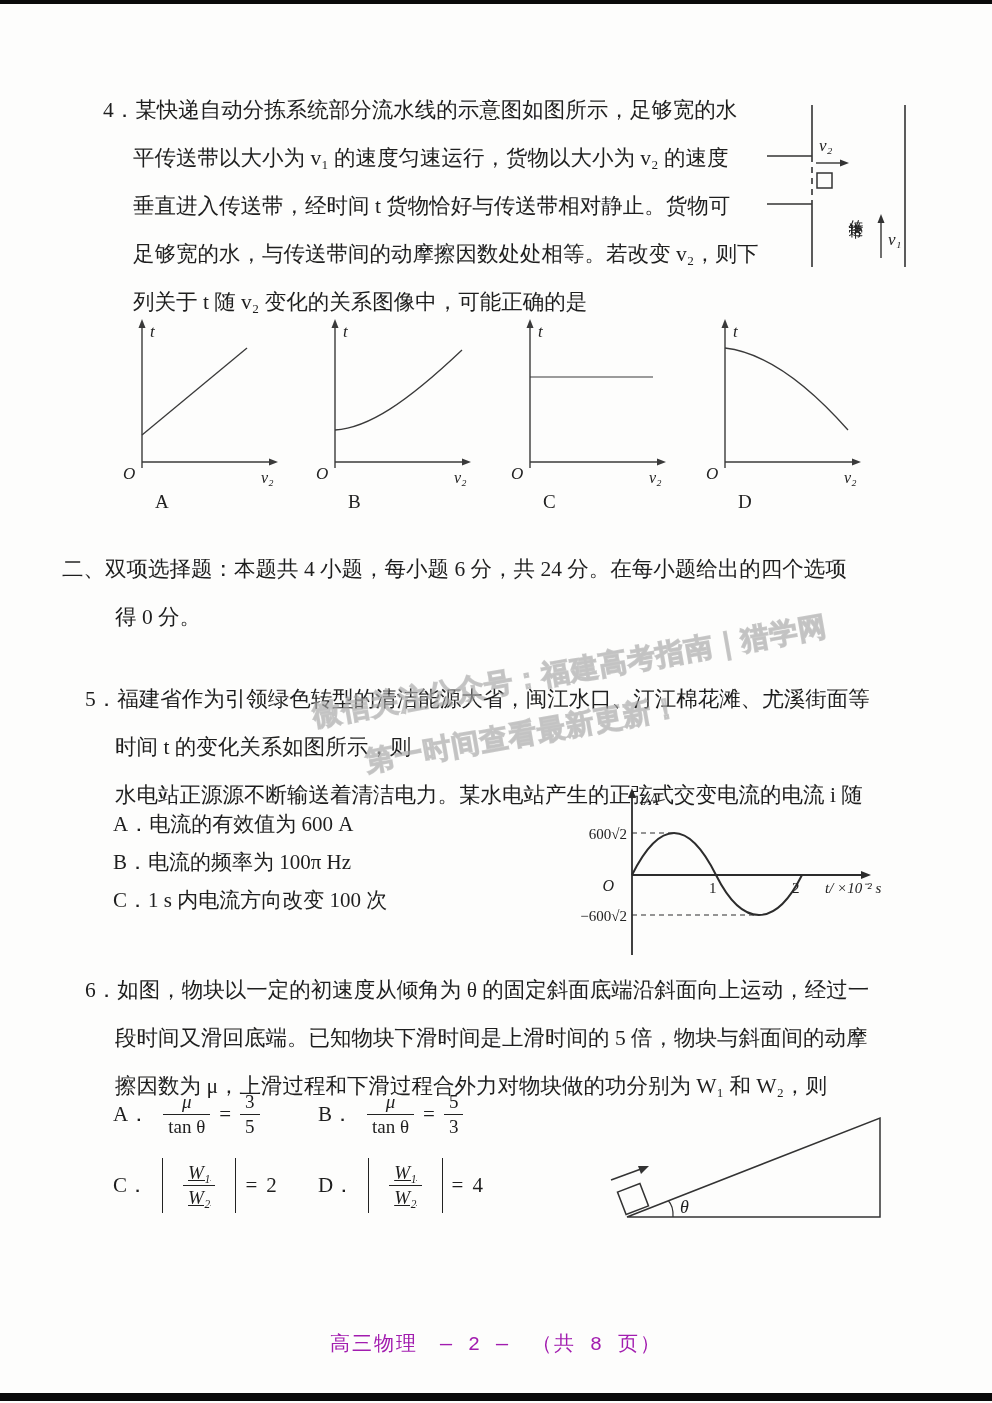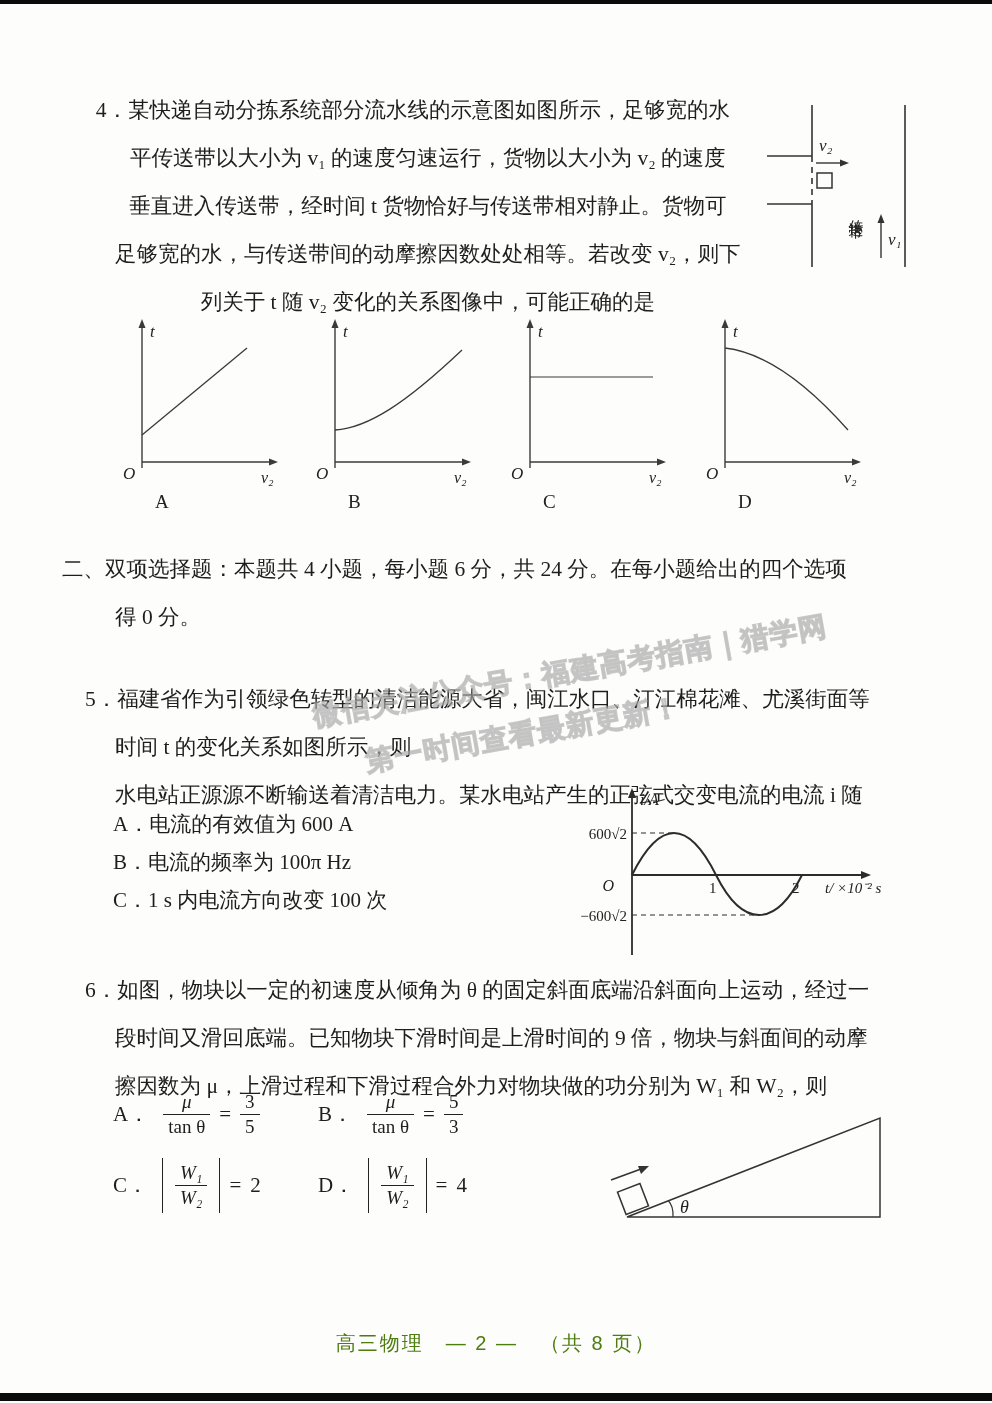--- a/index.html
+++ b/index.html
@@ -10,39 +10,39 @@
   .abs-block{position:absolute;}
   .opt-line{white-space:nowrap;font-size:21px;line-height:38px;}
   svg text{font-family:"Liberation Serif",serif;fill:#222;}
   .ital{font-style:italic;}
   
   .q6opt{position:absolute;font-size:21px;display:flex;align-items:center;white-space:nowrap;}
   .q6opt .lbl{margin-right:14px;}
   .frac{display:inline-flex;flex-direction:column;align-items:center;font-size:19px;line-height:1.25;}
   .frac .num{padding:0 5px;}
   .frac .den{border-top:1.6px solid #222;padding:0 5px;}
-  .absbars{display:inline-flex;align-items:flex-start;border-left:1.4px solid #222;border-right:1.4px solid #222;padding:3px 12px;}
+  .absbars{display:inline-flex;align-items:flex-start;border-left:1.4px solid #222;border-right:1.4px solid #222;padding:3px 20px;text-decoration:underline;}
   .eq{margin:0 9px;}
   .rhsnum{font-style:normal;}
   
   .watermark{position:absolute;left:310px;top:698px;transform:rotate(-10deg);transform-origin:0 0;
      font-family:"Liberation Sans",sans-serif;font-weight:bold;font-size:28px;letter-spacing:1px;
      color:rgba(205,205,205,0.30);-webkit-text-stroke:1.3px rgba(160,160,160,0.55);white-space:nowrap;}
   .watermark .wm2{margin-left:44px;margin-top:16px;}
   .footer{position:absolute;left:0;right:0;top:1330px;text-align:center;font-size:20px;letter-spacing:2px;
-     font-family:Liberation Sans, sans-serif;color:#4d7c0f;}
+     font-family:Liberation Mono, monospace;color:#a21caf;}
   .beltlabel{position:absolute;writing-mode:vertical-rl;text-orientation:upright;font-size:15px;letter-spacing:2px;color:#222;}
 </style>
 </head>
 <body>
 <div id="page">
 
 <div class="bar" style="top:0;height:4px;"></div>
 
-<div class="abs-block" style="left:85px;top:86px;text-align:center;">
+<div class="abs-block" style="left:103px;top:86px;">
   <div class="tline">4．某快递自动分拣系统部分流水线的示意图如图所示，足够宽的水</div>
   <div class="tline" style="padding-left:30px;">平传送带以大小为 v₁ 的速度匀速运行，货物以大小为 v₂ 的速度</div>
   <div class="tline" style="padding-left:30px;font-family:Liberation Serif, serif;">垂直进入传送带，经时间 t 货物恰好与传送带相对静止。货物可</div>
   <div class="tline" style="padding-left:30px;">足够宽的水，与传送带间的动摩擦因数处处相等。若改变 v₂，则下</div>
   <div class="tline" style="padding-left:30px;">列关于 t 随 v₂ 变化的关系图像中，可能正确的是</div>
 </div>
 
 <svg class="abs-block" style="left:753px;top:93px;" width="220" height="185" viewBox="0 0 220 185">
   <line x1="59" y1="12" x2="59" y2="63" stroke="#333" stroke-width="1.6"></line>
   <line x1="59" y1="63" x2="59" y2="111" stroke="#333" stroke-width="1.6" stroke-dasharray="6 5"></line>
@@ -141,21 +141,21 @@
   <text x="64" y="56" font-size="15" text-anchor="end">600√2</text>
   <text x="64" y="138" font-size="15" text-anchor="end">−600√2</text>
   <text x="51" y="108" font-size="16" class="ital" text-anchor="end">O</text>
   <text x="146" y="110" font-size="15">1</text>
   <text x="229" y="110" font-size="15">2</text>
   <text x="262" y="110" font-size="15" class="ital">t/ ×10⁻² s</text>
 </svg>
 
 <div class="abs-block" style="left:85px;top:966px;">
   <div class="tline">6．如图，物块以一定的初速度从倾角为 θ 的固定斜面底端沿斜面向上运动，经过一</div>
-  <div class="tline" style="padding-left:30px;">段时间又滑回底端。已知物块下滑时间是上滑时间的 9 倍，物块与斜面间的动摩</div>
+  <div class="tline" style="padding-left:30px;">段时间又滑回底端。已知物块下滑时间是上滑时间的 5 倍，物块与斜面间的动摩</div>
   <div class="tline" style="padding-left:30px;">擦因数为 μ，上滑过程和下滑过程合外力对物块做的功分别为 W₁ 和 W₂，则</div>
 </div>
 
 <div class="q6opt" style="left:113px;top:1090px;">
   <span class="lbl">A．</span>
   <span class="frac">
     <span class="num ital">μ</span>
     <span class="den">tan θ</span>
   </span>
   <span class="eq">=</span>

